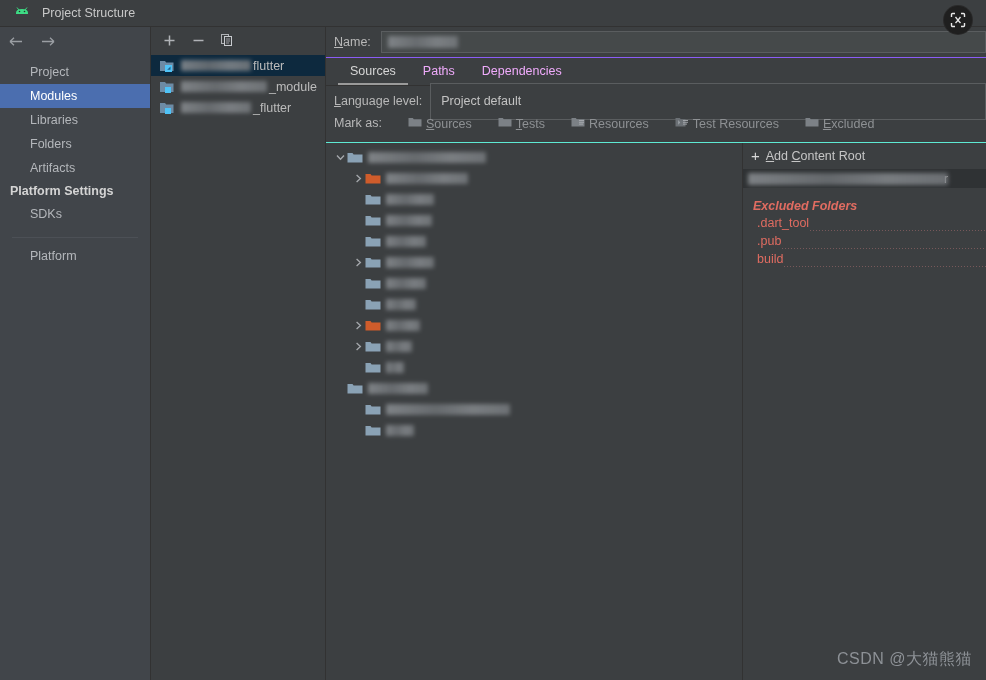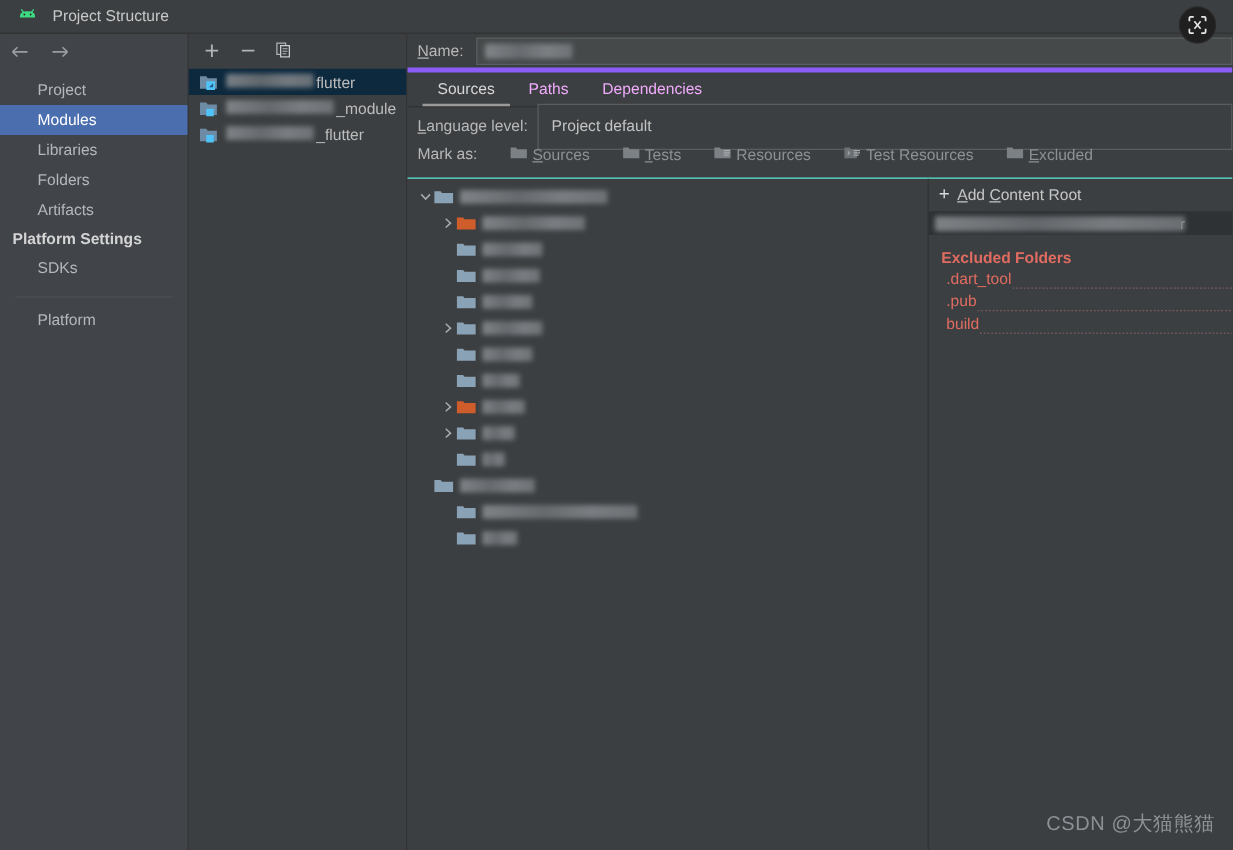--- a/index.html
+++ b/index.html
@@ -72,28 +72,28 @@
     height: 21px; display: flex; align-items: center;
     padding-left: 8px; gap: 5px; font-size: 12.5px; color: #bcbcbc;
   }
   .module-row.selected { background: #0d293e; }
   .mod-icon { width: 17px; height: 15px; flex: 0 0 17px; position: relative; }
   .blur {
     display: inline-block; height: 11px; border-radius: 1px;
     background: linear-gradient(90deg,#8b8f93,#6e7276 40%,#85898d 70%,#767a7e);
     filter: blur(2.2px); opacity: .85; vertical-align: middle;
   }
-  .modname { display: flex; align-items: flex-start; gap: 0px; white-space: nowrap; }
+  .modname { display: flex; align-items: center; gap: 0px; white-space: nowrap; }
 
   
   .detail { flex: 1; display: flex; flex-direction: column; background: #3c3f41; min-width: 0; }
 
   .name-row {
     height: 31px; display: flex; align-items: center;
-    padding: 0 0 0 8px; border-bottom: 4px solid #8b5cf6;
+    padding: 0 0 0 8px; border-bottom: 1px solid #8b5cf6;
   }
   .label { color: #b8b8b8; font-size: 12.5px; }
   .u { text-decoration: underline; }
   .name-field {
     flex: 1; height: 22px; margin-left: 10px; margin-right: 0;
     background: #45494a; border: 1px solid #5a5d5f;
     display: flex; align-items: center; padding-left: 6px;
   }
 
   .tabs { height: 28px; display: flex; align-items: flex-end; padding-left: 12px; gap: 3px;
@@ -131,20 +131,21 @@
     padding-left: 8px; color: #c6c6c6; font-size: 12.5px;
   }
   .plus-glyph { font-size: 15px; line-height: 12px; color: #d8d8d8; }
   .root-path {
     height: 19px; background: #2f3234; display: flex; align-items: center;
     padding-left: 5px; overflow: hidden; white-space: nowrap; color: #b9b9b9; font-size: 12px;
   }
   .excluded-title {
     color: #e06c61; font-weight: bold; font-size: 12.5px;
     padding: 11px 0 3px 10px;
+    font-style: italic;
   }
   .excluded-item {
     display: flex; align-items: baseline; padding-left: 14px; height: 18px;
     color: #e06c61; font-size: 12.5px;
   }
   .excluded-item .dots {
     flex: 1; height: 1px; margin-left: 1px; align-self: flex-end; margin-bottom: 3px;
     background-image: linear-gradient(90deg,#77585a 50%, transparent 50%);
     background-size: 3px 1px; background-repeat: repeat-x;
   }

